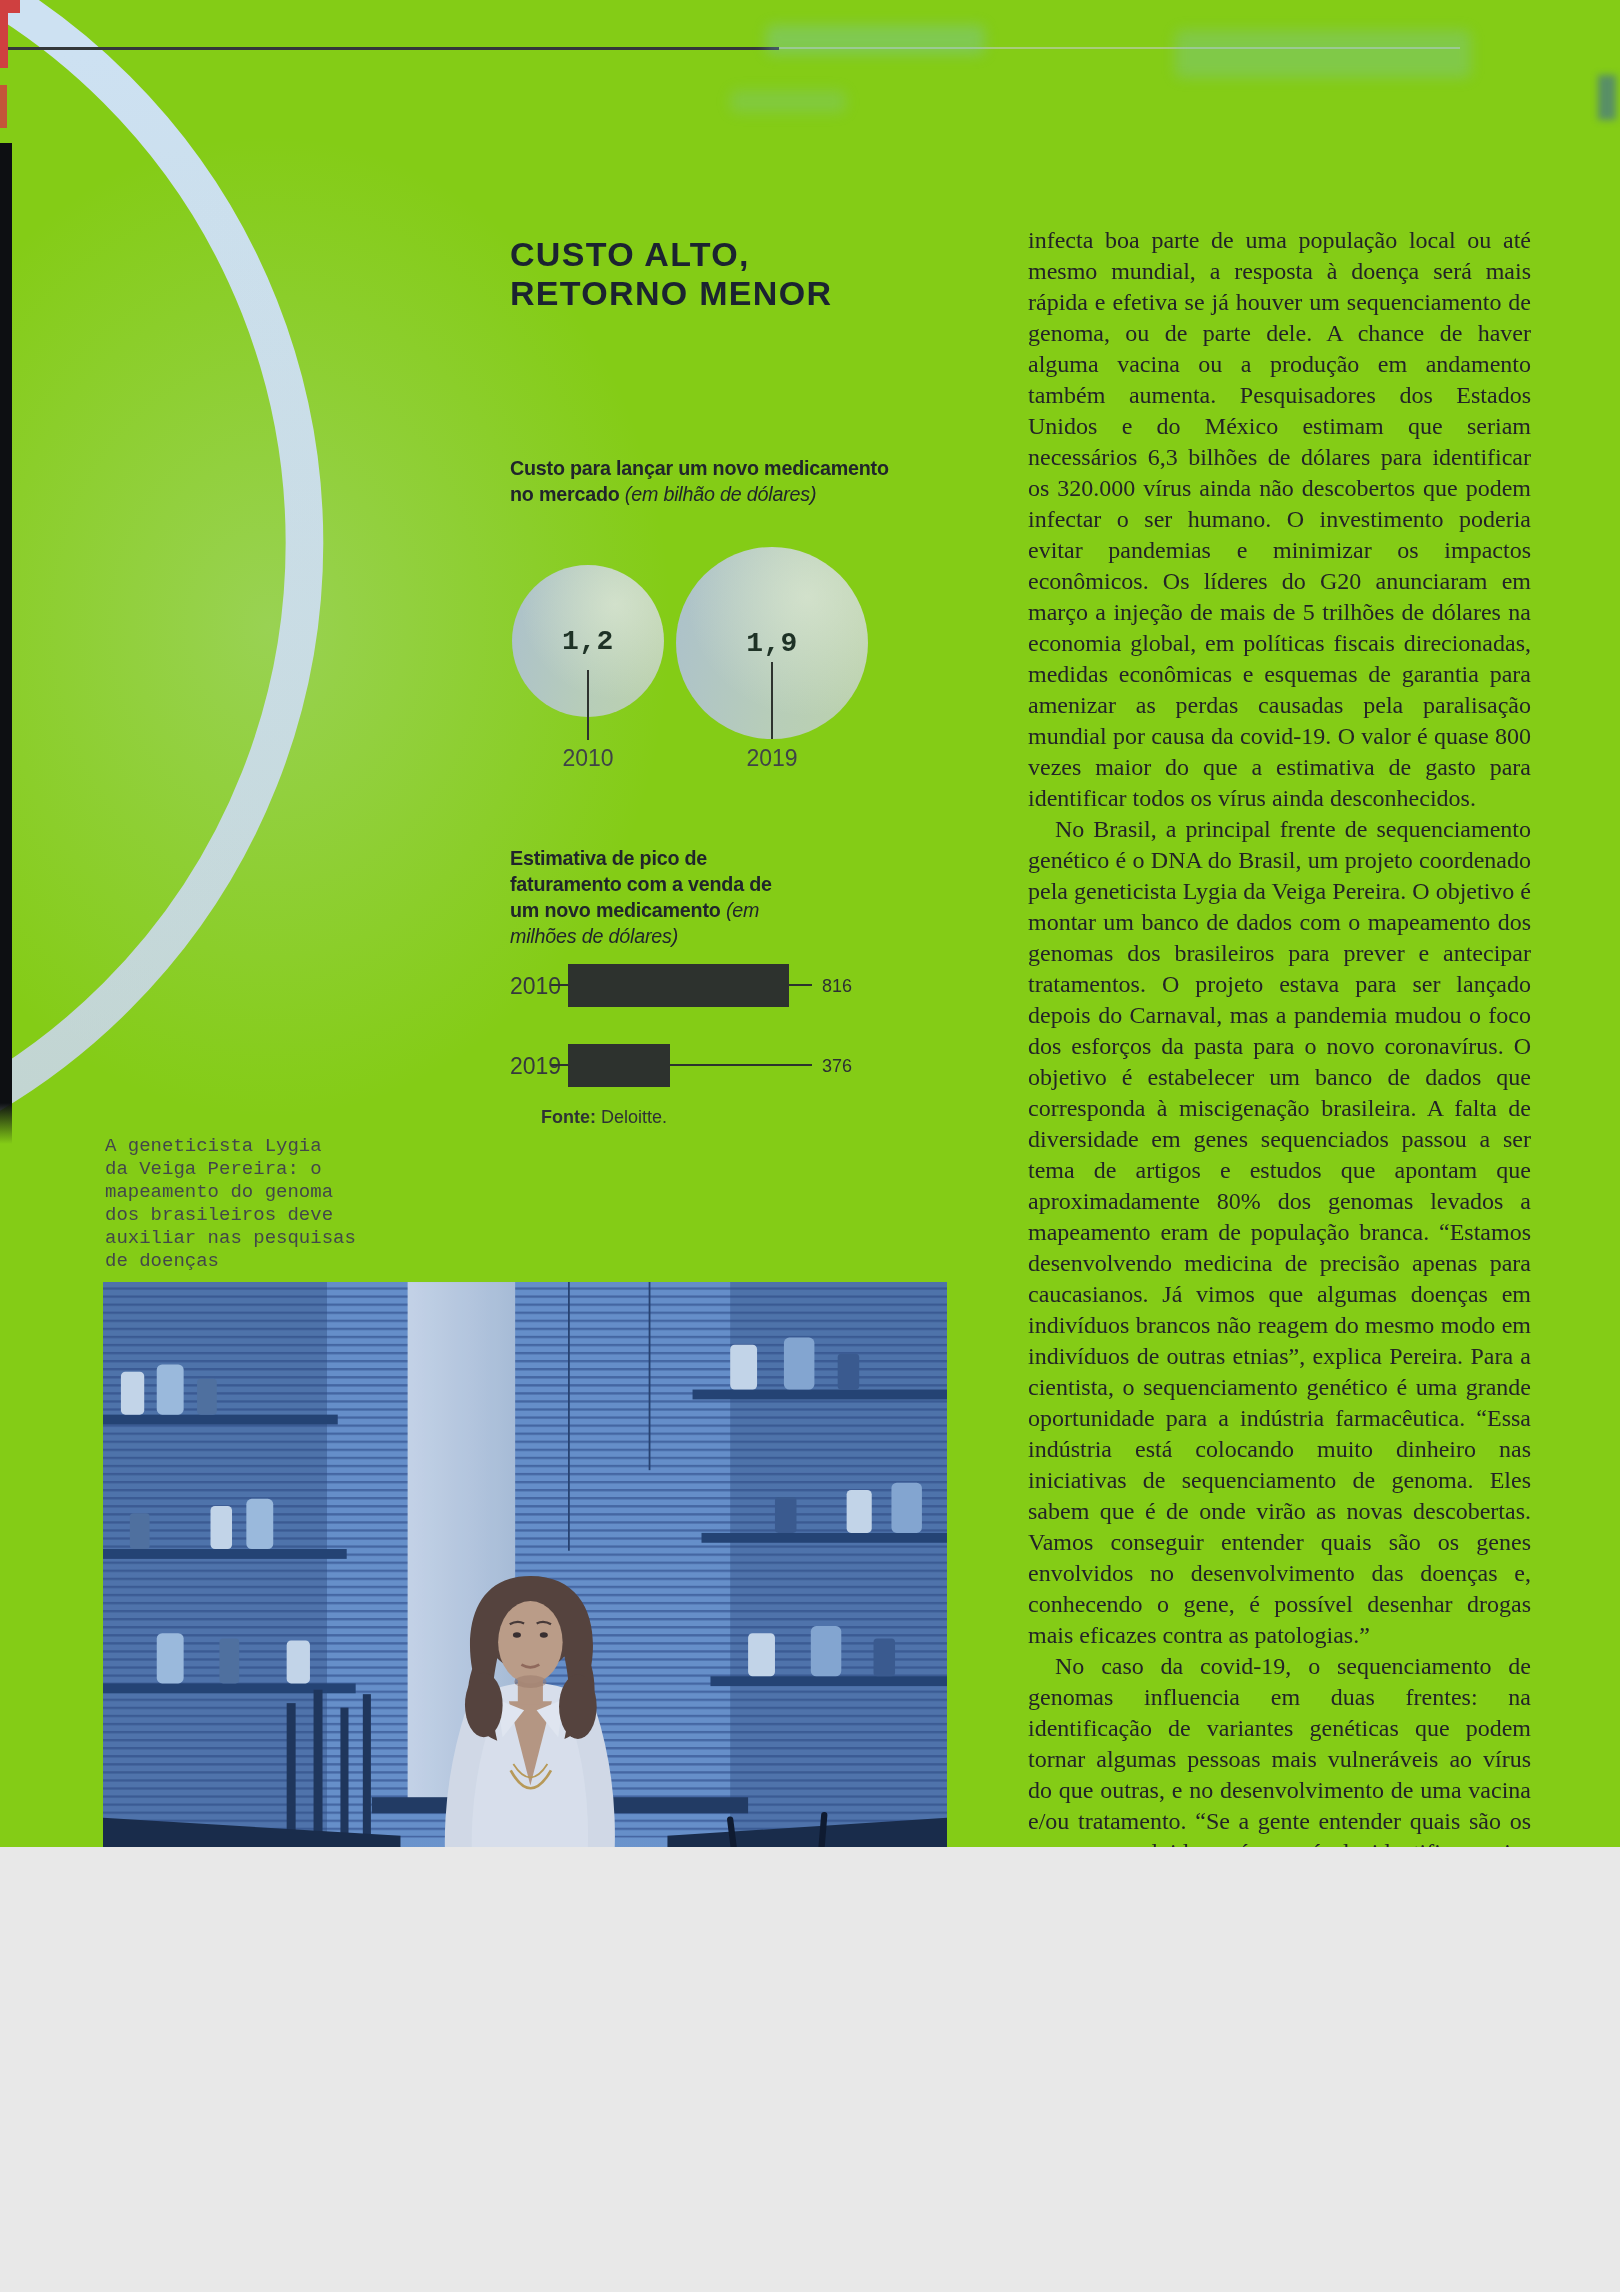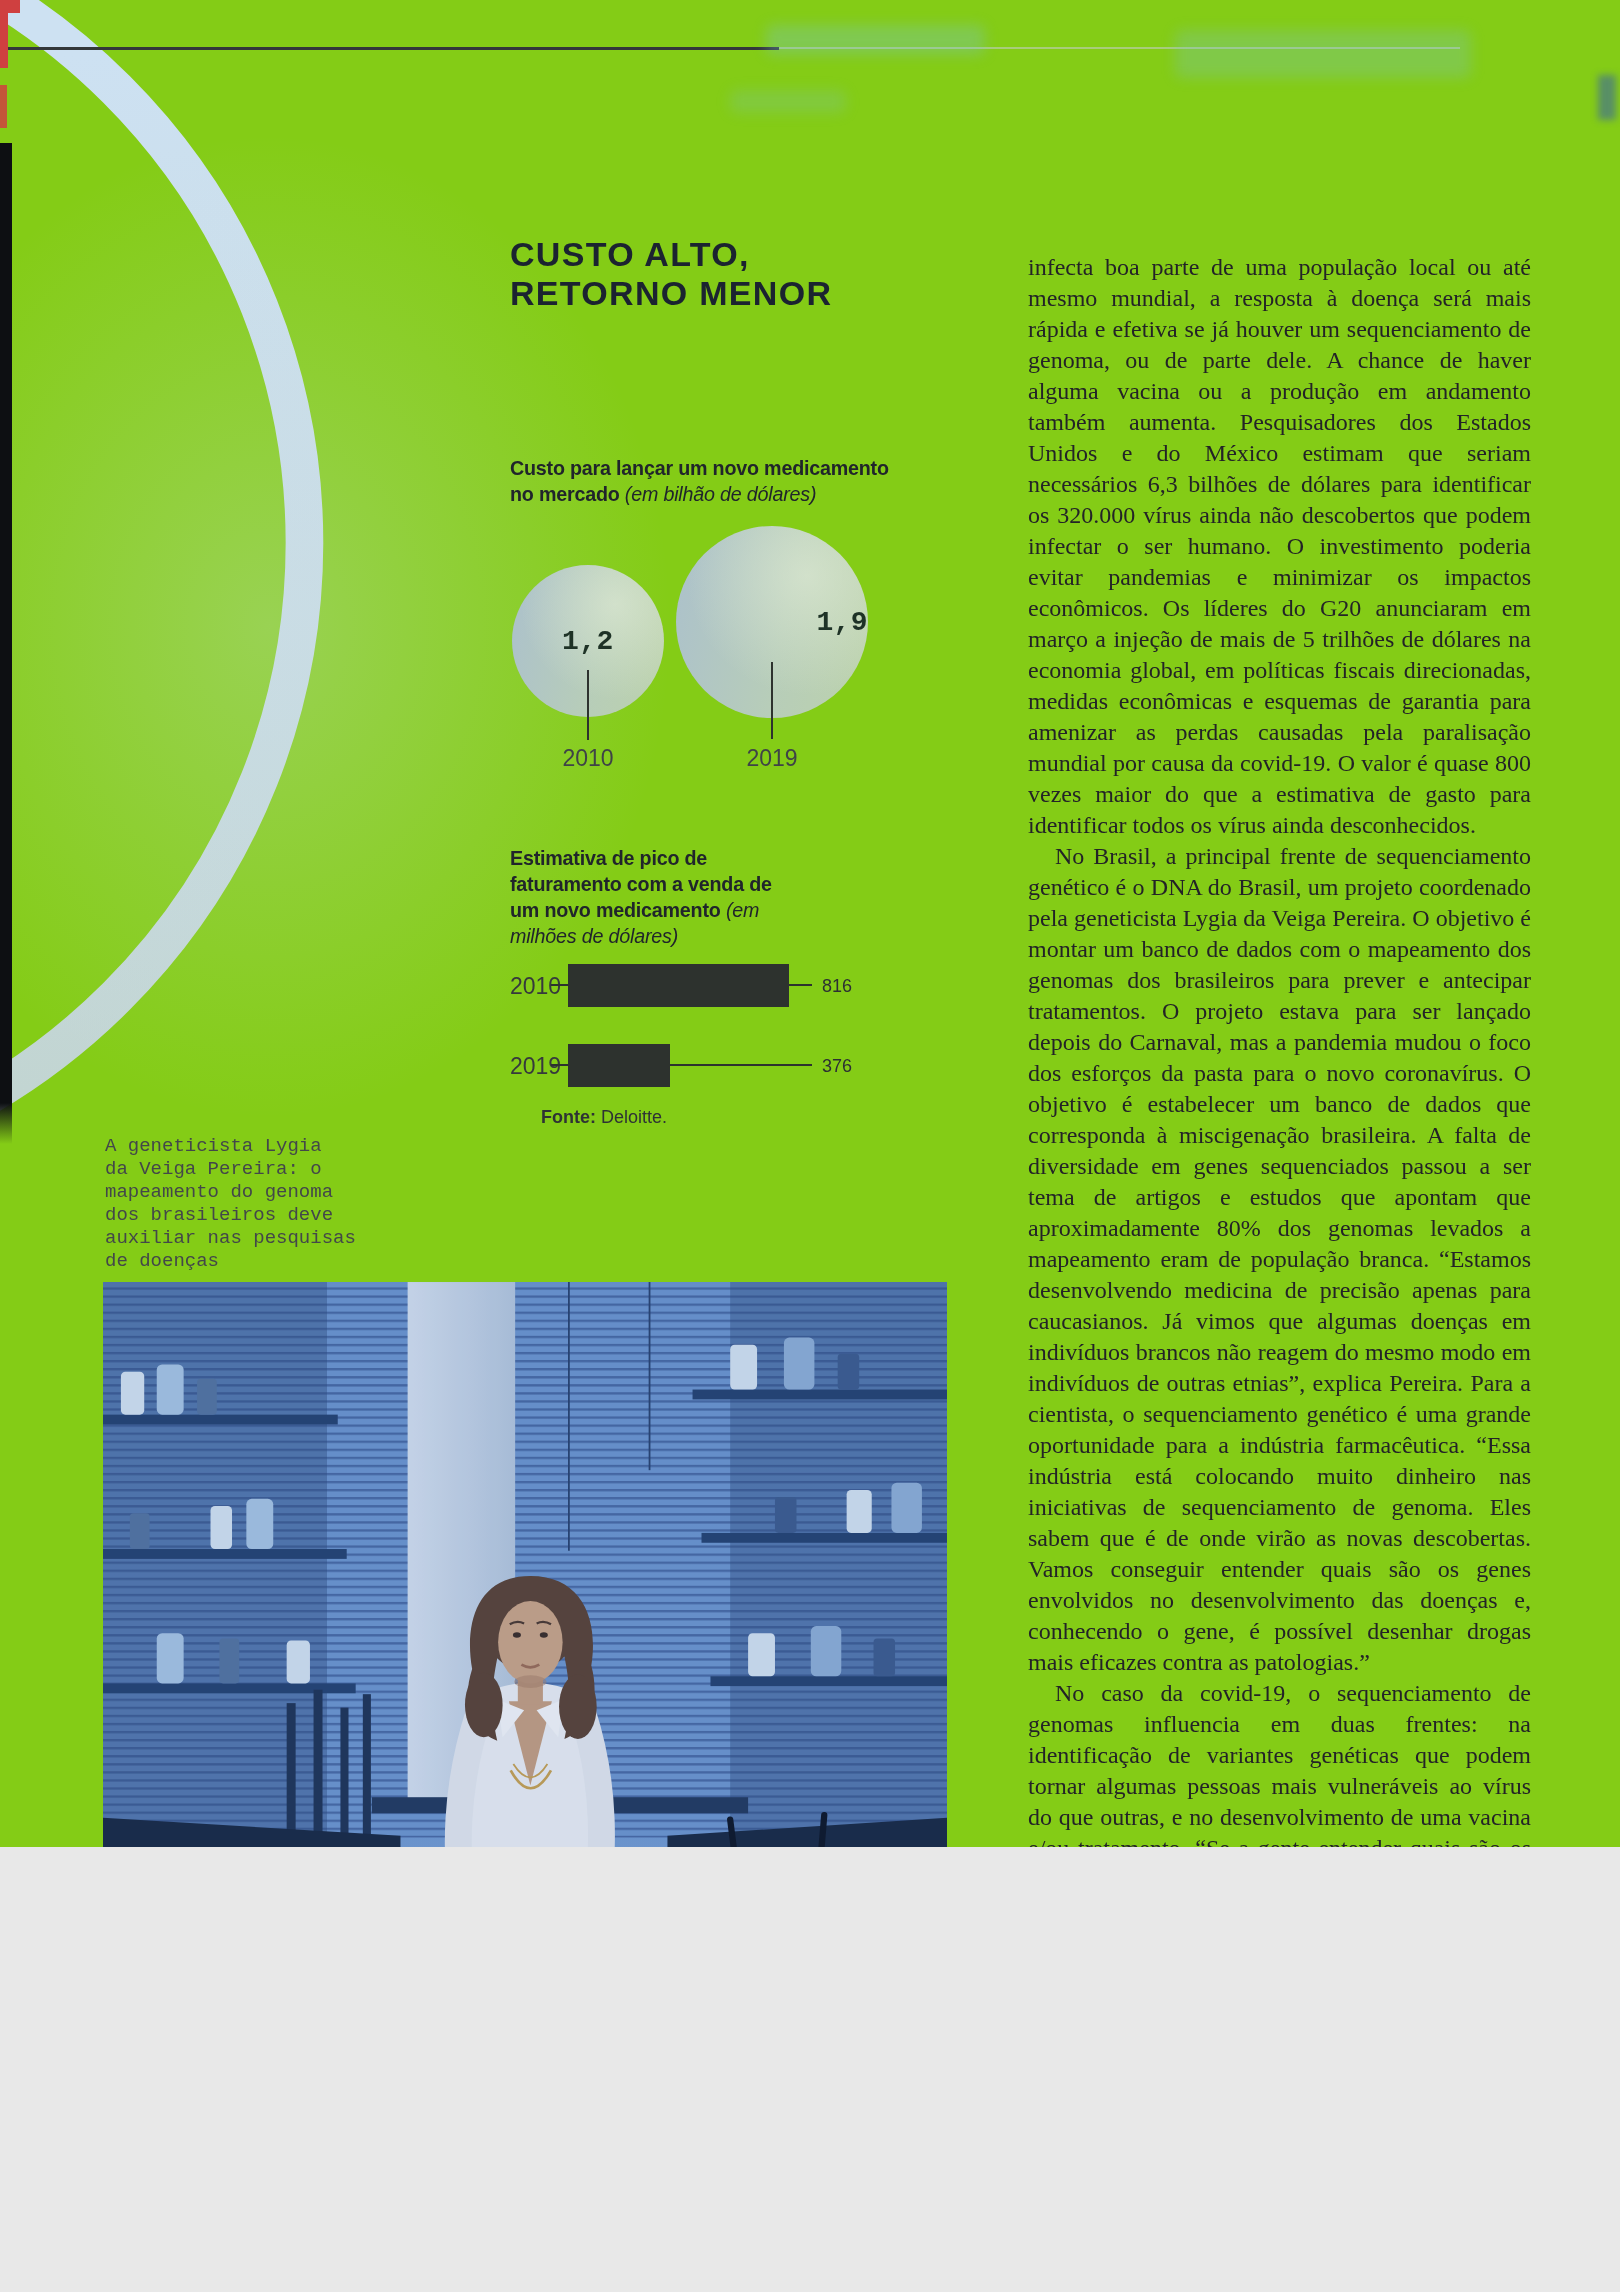--- a/index.html
+++ b/index.html
@@ -29,21 +29,21 @@
   .ig-intro{left:510px;top:315px;width:407px;font-size:24px;line-height:32px;letter-spacing:-0.3px;color:#33373b;}
   .chart-title{font-weight:bold;font-size:19.7px;line-height:26px;letter-spacing:-0.2px;color:#20252b;}
   .chart-title em{font-weight:normal;font-style:italic;}
   .c1-title{left:510px;top:455px;width:407px;}
   .c2-title{left:510px;top:845px;width:269px;}
   .bubble-chart{left:510px;top:555px;width:403px;height:237px;}
   .bubble{position:absolute;border-radius:50%;display:flex;align-items:center;justify-content:center;
           background:radial-gradient(circle at 68% 26%,rgba(231,240,219,.55),rgba(231,240,219,0) 62%),
                      linear-gradient(100deg,#adc2ca 5%,#b7cdb9 55%,#bcd2ac 100%);}
   .bubble-1{left:1.8px;bottom:75px;}
-  .bubble-2{left:166px;bottom:74px;justify-content:flex-end;}
+  .bubble-2{left:166px;bottom:53px;}
   .bubble-value{font-weight:bold;font-size:28px;letter-spacing:0.4px;color:#1e3226;font-family:Liberation Mono, monospace;}
   .stem{position:absolute;width:1.8px;background:#2d322e;}
   .stem-1{left:77px;top:115px;height:70px;}
   .stem-2{left:261px;top:107px;height:77px;}
   .bubble-year{position:absolute;top:190px;transform:translateX(-50%);font-size:23px;color:#3f4347;}
   .by-1{left:78px;} .by-2{left:262px;}
   .bar-chart{left:510px;top:845px;width:412px;height:296px;}
   .bar-row{position:absolute;left:0;width:412px;height:43px;}
   .bar-row-1{top:119px;} .bar-row-2{top:199px;}
   .bar-year{position:absolute;left:0;top:50%;transform:translateY(-50%);font-size:23px;color:#36393d;}
@@ -54,21 +54,21 @@
   .chart-source{position:absolute;left:0;top:262px;font-size:18px;color:#2e3235;}
   .chart-source b{font-weight:bold;margin-left:31px;}
   
   .photo-caption{left:105px;top:1135px;width:296px;font-family:"Liberation Mono","DejaVu Sans Mono",monospace;
                  font-size:19px;line-height:23px;color:#43474a;white-space:pre-line;}
   .lab-photo{left:103px;top:1282px;width:844px;height:879px;background:#6f95cb;}
   .photo-credit{left:952px;top:2089px;transform:rotate(-90deg);transform-origin:left top;
                 font-size:11.6px;letter-spacing:1.4px;color:#54585d;font-weight:bold;white-space:nowrap;}
   
   .article{left:1028px;top:225px;width:503px;font-family:"Liberation Serif",serif;font-size:24px;
-           line-height:31px;color:#232327;text-align:justify;hyphens:auto;margin-top:27px;-webkit-hyphens:auto;}
+           line-height:31px;color:#232327;text-align:justify;hyphens:auto;-webkit-hyphens:auto;}
   .article p{margin:0;}
   .article p.indent{text-indent:27px;}
   
   .footer{left:0;top:2217px;width:1533px;text-align:right;font-size:23px;color:#17191d;}
   .footer .pageno{font-weight:bold;font-size:24px;margin-left:38px;}
 </style>
 </head>
 <body>
 
 <div class="page">

